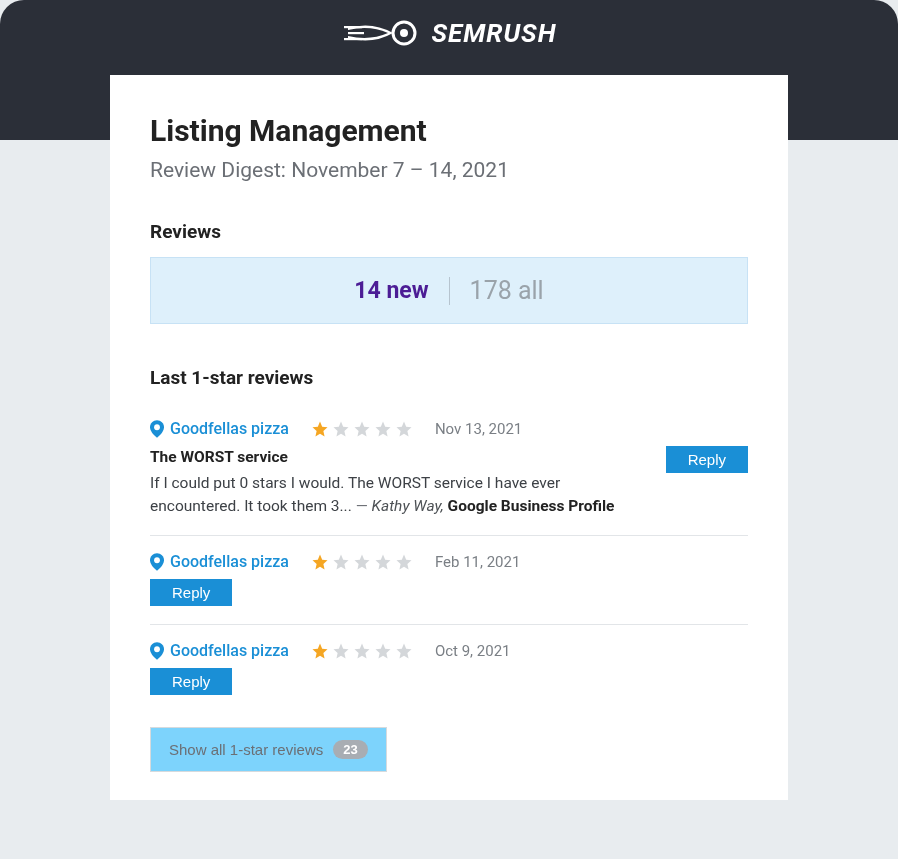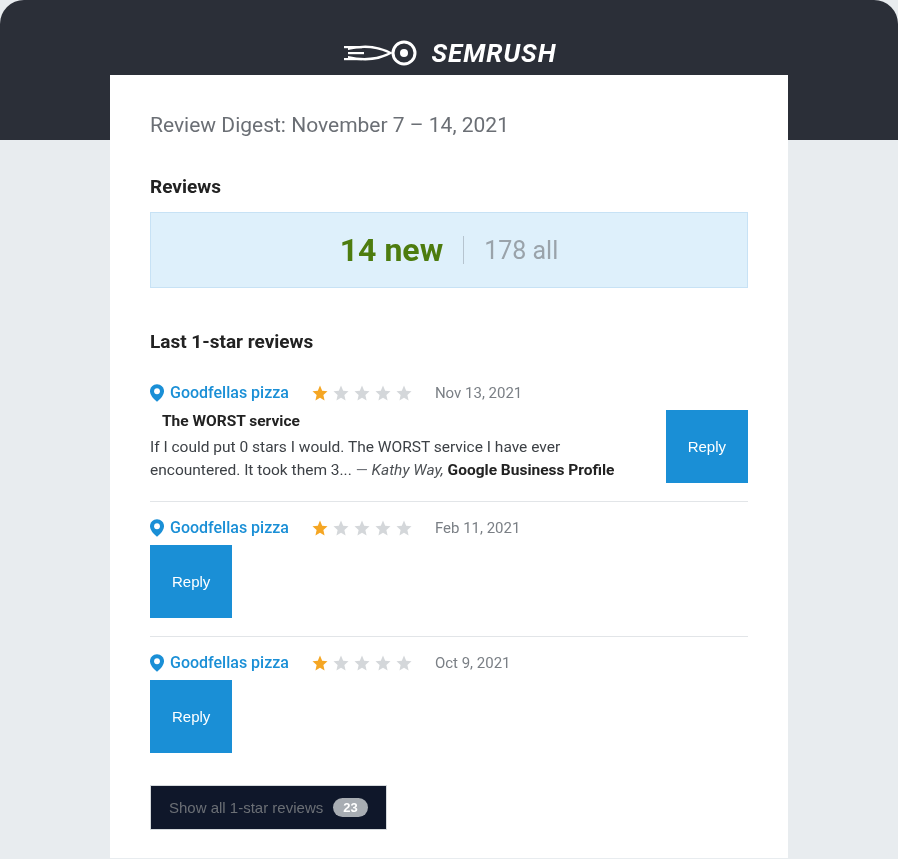--- a/index.html
+++ b/index.html
@@ -17,21 +17,21 @@
     border-radius: 24px;
     overflow: hidden;
     position: relative;
   }
   .header-bar {
     background: #2b2f38;
     height: 140px;
     width: 100%;
     display: flex;
     justify-content: center;
-    padding-top: 36px;
+    padding-top: 16px;
   }
   .logo {
     display: flex;
     align-items: center;
     gap: 10px;
     color: #fff;
     height: 34px;
   }
   .logo-flame {
     width: 80px;
@@ -72,23 +72,23 @@
     background: #def0fb;
     border: 1px solid #c7e2f5;
     padding: 18px 0;
     display: flex;
     justify-content: center;
     align-items: center;
     gap: 20px;
     margin-bottom: 42px;
   }
   .stat-new {
-    font-size: 32px;
-    font-weight: 700;
-    color: #4d7c0f;
+    font-size: 23px;
+    font-weight: 700;
+    color: #4c1d95;
   }
   .stat-sep {
     width: 1px;
     height: 28px;
     background: #b6c4cf;
   }
   .stat-all {
     font-size: 25px;
     color: #9aa3aa;
   }
@@ -141,38 +141,37 @@
     flex: 1;
     font-size: 15.5px;
     color: #3d4146;
     line-height: 1.45;
   }
   .review-title {
     font-weight: 700;
     color: #222;
     display: block;
     margin-bottom: 4px;
-    margin-left: 12px;
   }
   .attrib-dash { color: #6b6f75; }
   .attrib-name { font-style: italic; color: #4d5155; }
   .attrib-src { font-weight: 700; color: #222; }
   .reply-btn {
     background: #1a8fd6;
     color: #fff;
     border: none;
-    padding: 28px 22px;
+    padding: 5px 22px;
     font-size: 15px;
     cursor: pointer;
     flex-shrink: 0;
   }
   .show-all {
     margin-top: 14px;
     border: 1px solid #d6dadd;
-    background: #0f172a;
+    background: #7dd3fc;
     padding: 12px 18px;
     display: inline-flex;
     align-items: center;
     gap: 10px;
     font-size: 15px;
     color: #6b6f75;
     cursor: pointer;
   }
   .badge {
     background: #a8adb3;
@@ -198,20 +197,21 @@
           <rect x="2" y="7" width="18" height="2.2"></rect>
           <rect x="6" y="13" width="16" height="2.2"></rect>
           <rect x="2" y="19" width="18" height="2.2"></rect>
         </g>
       </svg>
       <span class="logo-text">SEMRUSH</span>
     </div>
   </div>
 
   <div class="card">
+    <h1 class="page-title">Listing Management</h1>
     <div class="subtitle">Review Digest: November 7 – 14, 2021</div>
 
     <div class="section-h">Reviews</div>
 
     <div class="stats-box">
       <span class="stat-new">14 new</span>
       <span class="stat-sep"></span>
       <span class="stat-all">178 all</span>
     </div>
 

